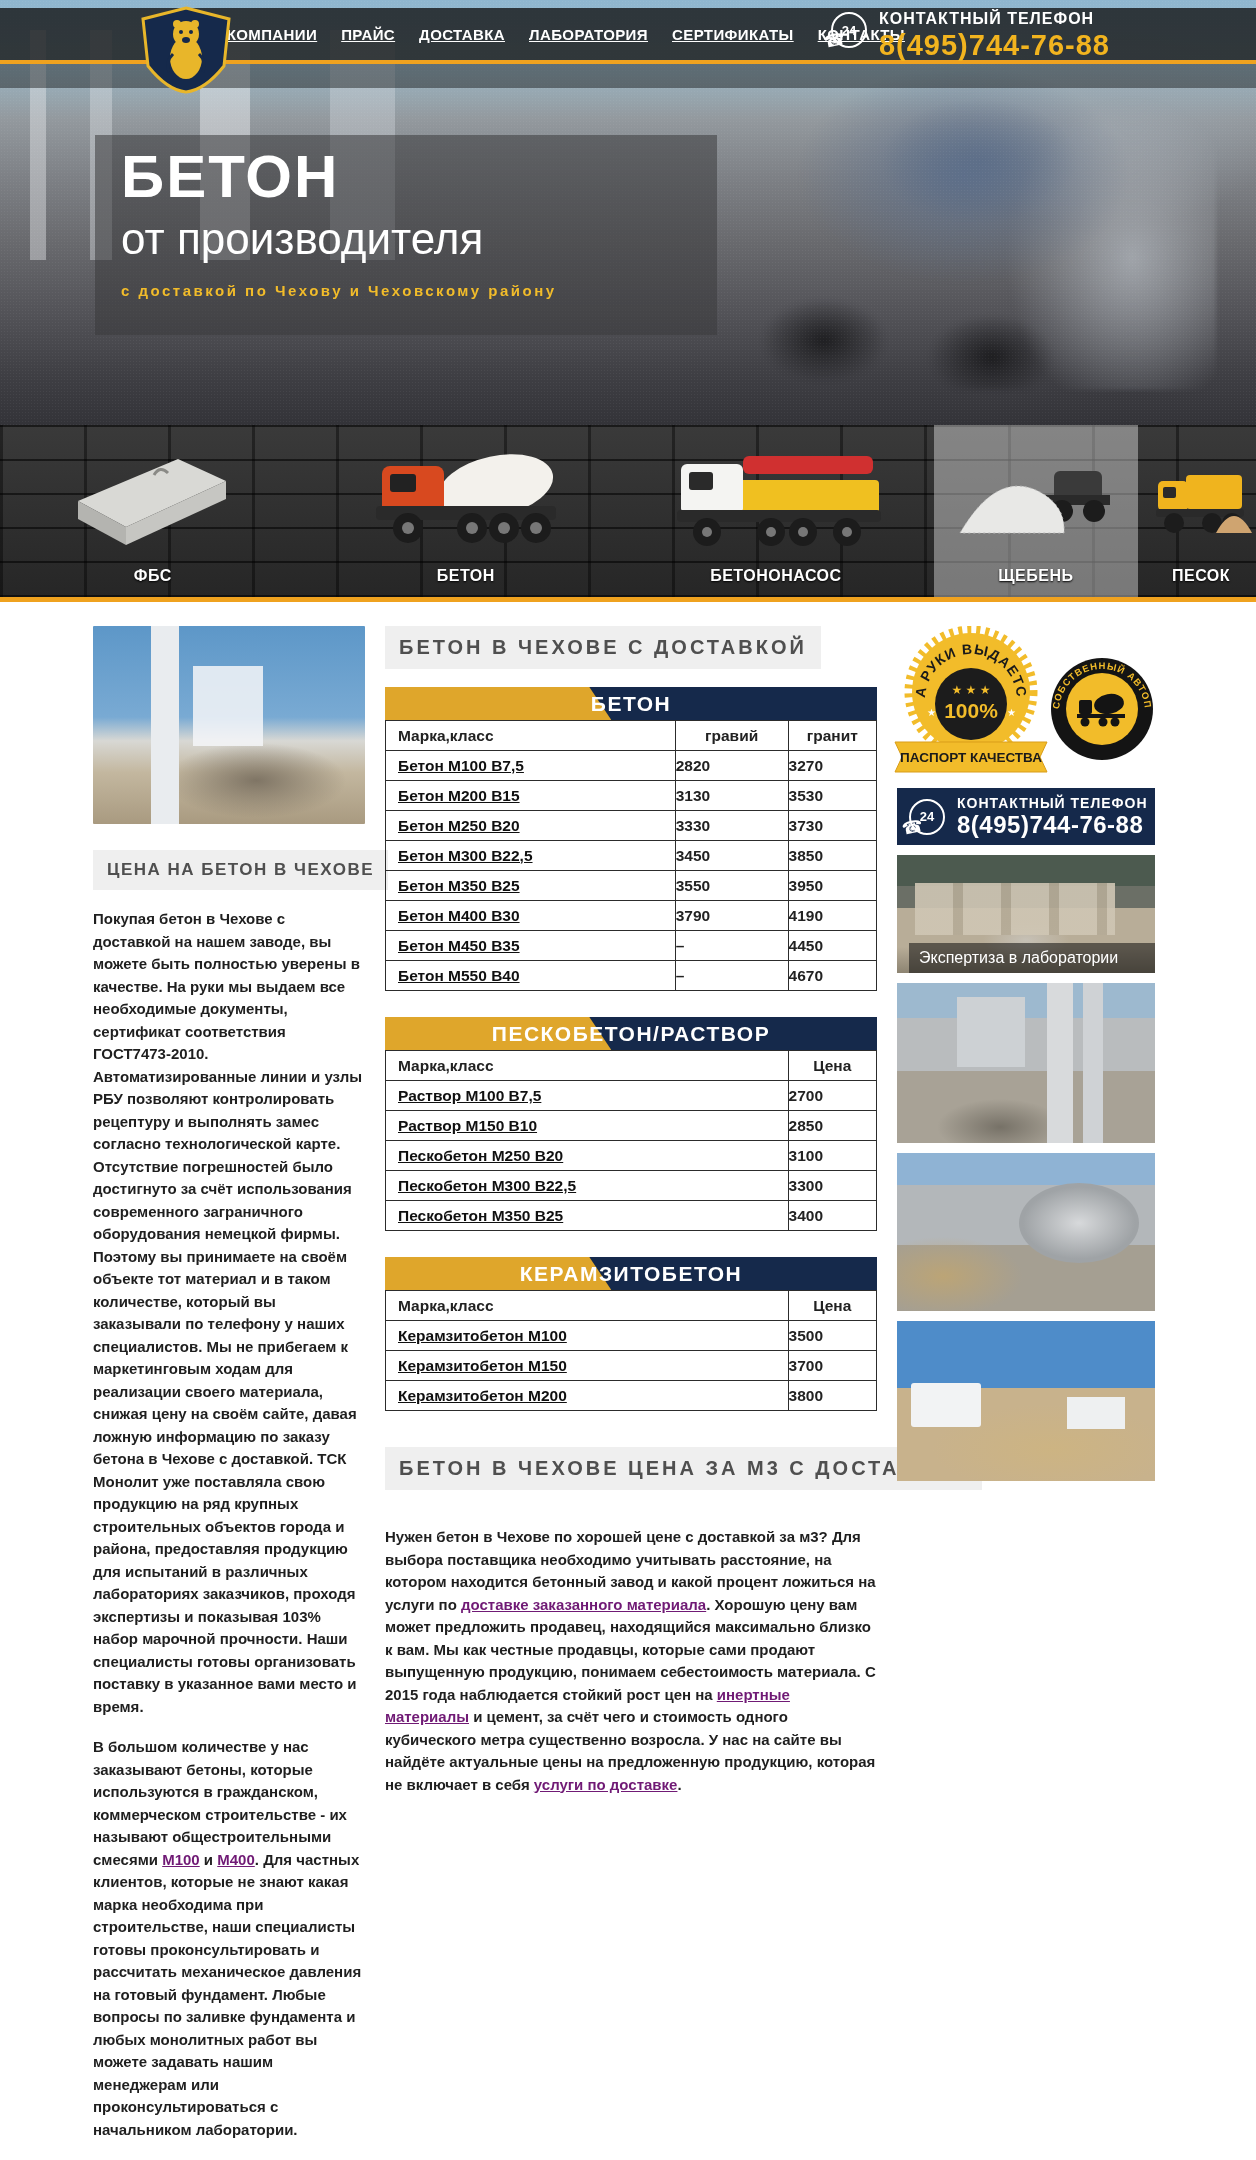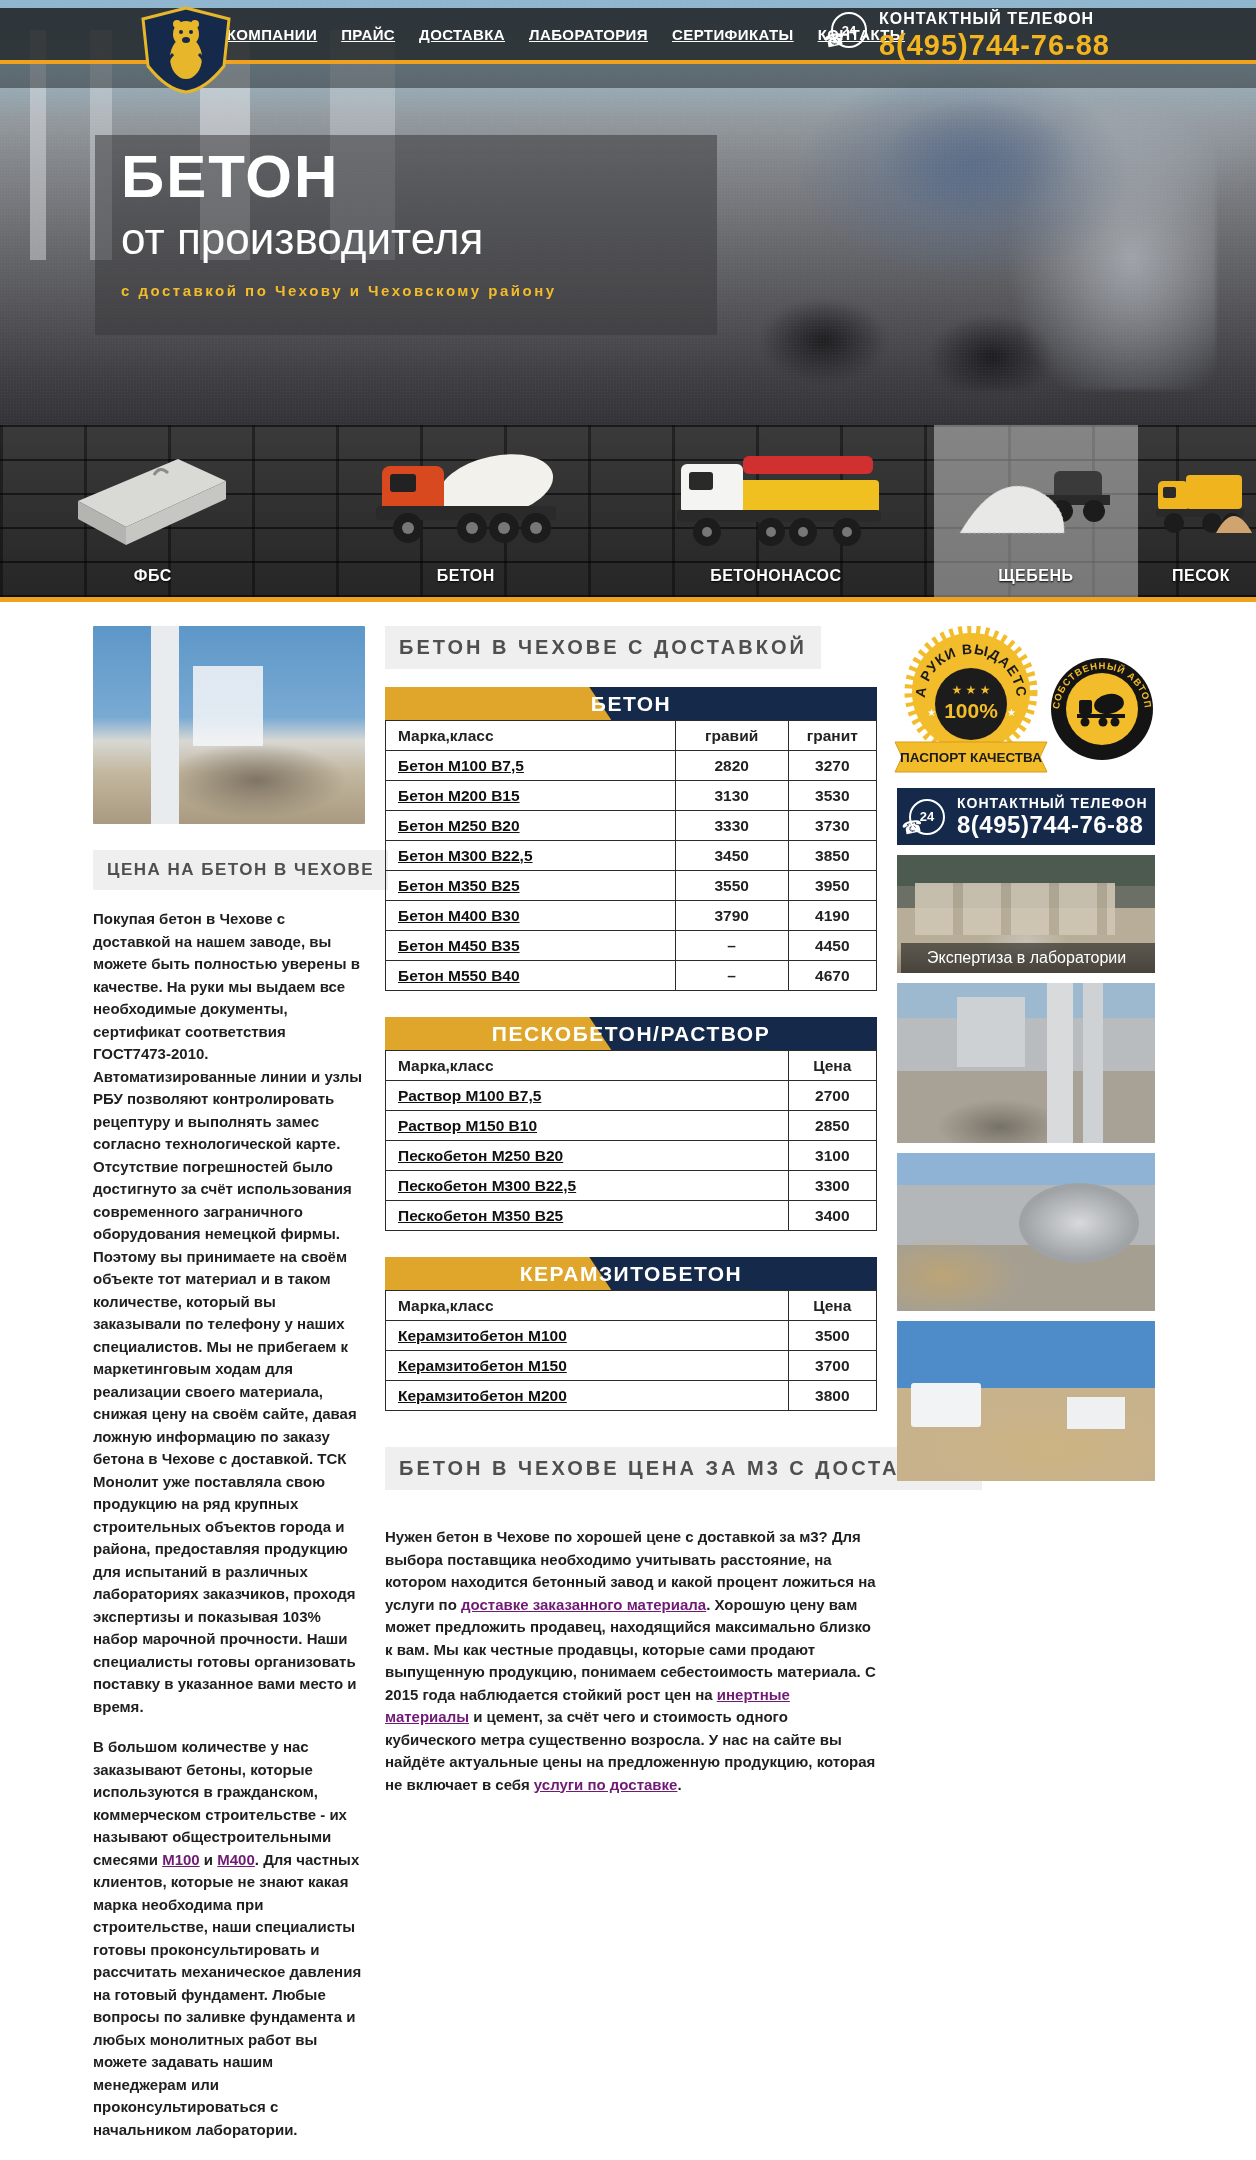--- a/index.html
+++ b/index.html
@@ -113,21 +113,21 @@
   .band .yellow { position:absolute; left:0; top:0; bottom:0; width:46%; background:#dfa62b;
     clip-path:polygon(0 0, calc(100% - 22px) 0, 100% 100%, 0 100%); }
   .band .title { position:absolute; inset:0; display:flex; align-items:center; justify-content:center;
     color:#fff; font-weight:bold; font-size:21px; letter-spacing:1.5px; }
   table.price { width:100%; border-collapse:collapse; border:1px solid #2c2c2c; }
   table.price th, table.price td { border:1px solid #2c2c2c; height:30px; font-size:15.5px; }
   table.price th { font-weight:bold; text-align:center; }
   table.price th:first-child { text-align:left; padding-left:12px; }
   td.cell-name { padding-left:12px; }
   td.cell-name a { color:#101010; font-weight:bold; text-decoration:underline; }
-  td.cell-price { text-align:center; font-weight:bold; font-size:16px; }
+  td.cell-price { text-align:left; font-weight:bold; font-size:16px; }
 
   .mid-col .gbox2 { margin-top:10px; }
 
   
   .right-col { }
   .badges { position:relative; height:158px; }
   .badges svg.b1 { position:absolute; left:-8px; top:0; }
   .badges svg.b2 { position:absolute; right:0px; top:30px; }
   .phone-block {
     margin-top:4px; height:57px; background:#15294b; display:flex; align-items:center; gap:12px; padding-left:12px;
@@ -136,22 +136,22 @@
   .phone-block .pl { color:#fff; font-weight:bold; font-size:14px; letter-spacing:1px; }
   .phone-block .pn { color:#fff; font-weight:bold; font-size:24px; letter-spacing:.5px; }
   .rphoto { margin-top:10px; position:relative; overflow:hidden; }
   .rp1 { height:118px;
     background:
       radial-gradient(60px 26px at 50% 72%, rgba(200,195,185,.9), transparent 72%),
       linear-gradient(180deg,#4c5a4f 0 26%,#6b6f66 26% 45%,#b8ad98 45% 78%,#8d8472 100%);
   }
   .rp1::before { content:""; position:absolute; left:18px; top:28px; width:200px; height:52px;
     background:repeating-linear-gradient(90deg,#cfc6b4 0 38px, #b5ab97 38px 48px); opacity:.9; }
-  .rp-caption { position:absolute; left:4px; right:0; bottom:0; background:rgba(15,15,15,.55);
-    color:#fff; font-size:16px; padding:6px 26px; }
+  .rp-caption { position:absolute; left:12px; right:0; bottom:0; background:rgba(15,15,15,.55);
+    color:#fff; font-size:16px; padding:6px 10px; }
   .rp2 { height:160px;
     background:
       linear-gradient(90deg, transparent 0 150px, #d8dadc 150px 176px, transparent 176px 186px, #cfd2d5 186px 206px, transparent 206px),
       radial-gradient(90px 40px at 40% 90%, rgba(110,105,95,.85), transparent 70%),
       linear-gradient(180deg,#9db9cf 0 22%,#b9bcbe 22% 55%,#a8a296 55% 100%);
   }
   .rp2::before { content:""; position:absolute; left:60px; top:14px; width:68px; height:70px; background:#cdd1d4; }
   .rp3 { height:158px;
     background:
       radial-gradient(110px 55px at 18% 78%, rgba(190,165,115,.9), transparent 72%),

